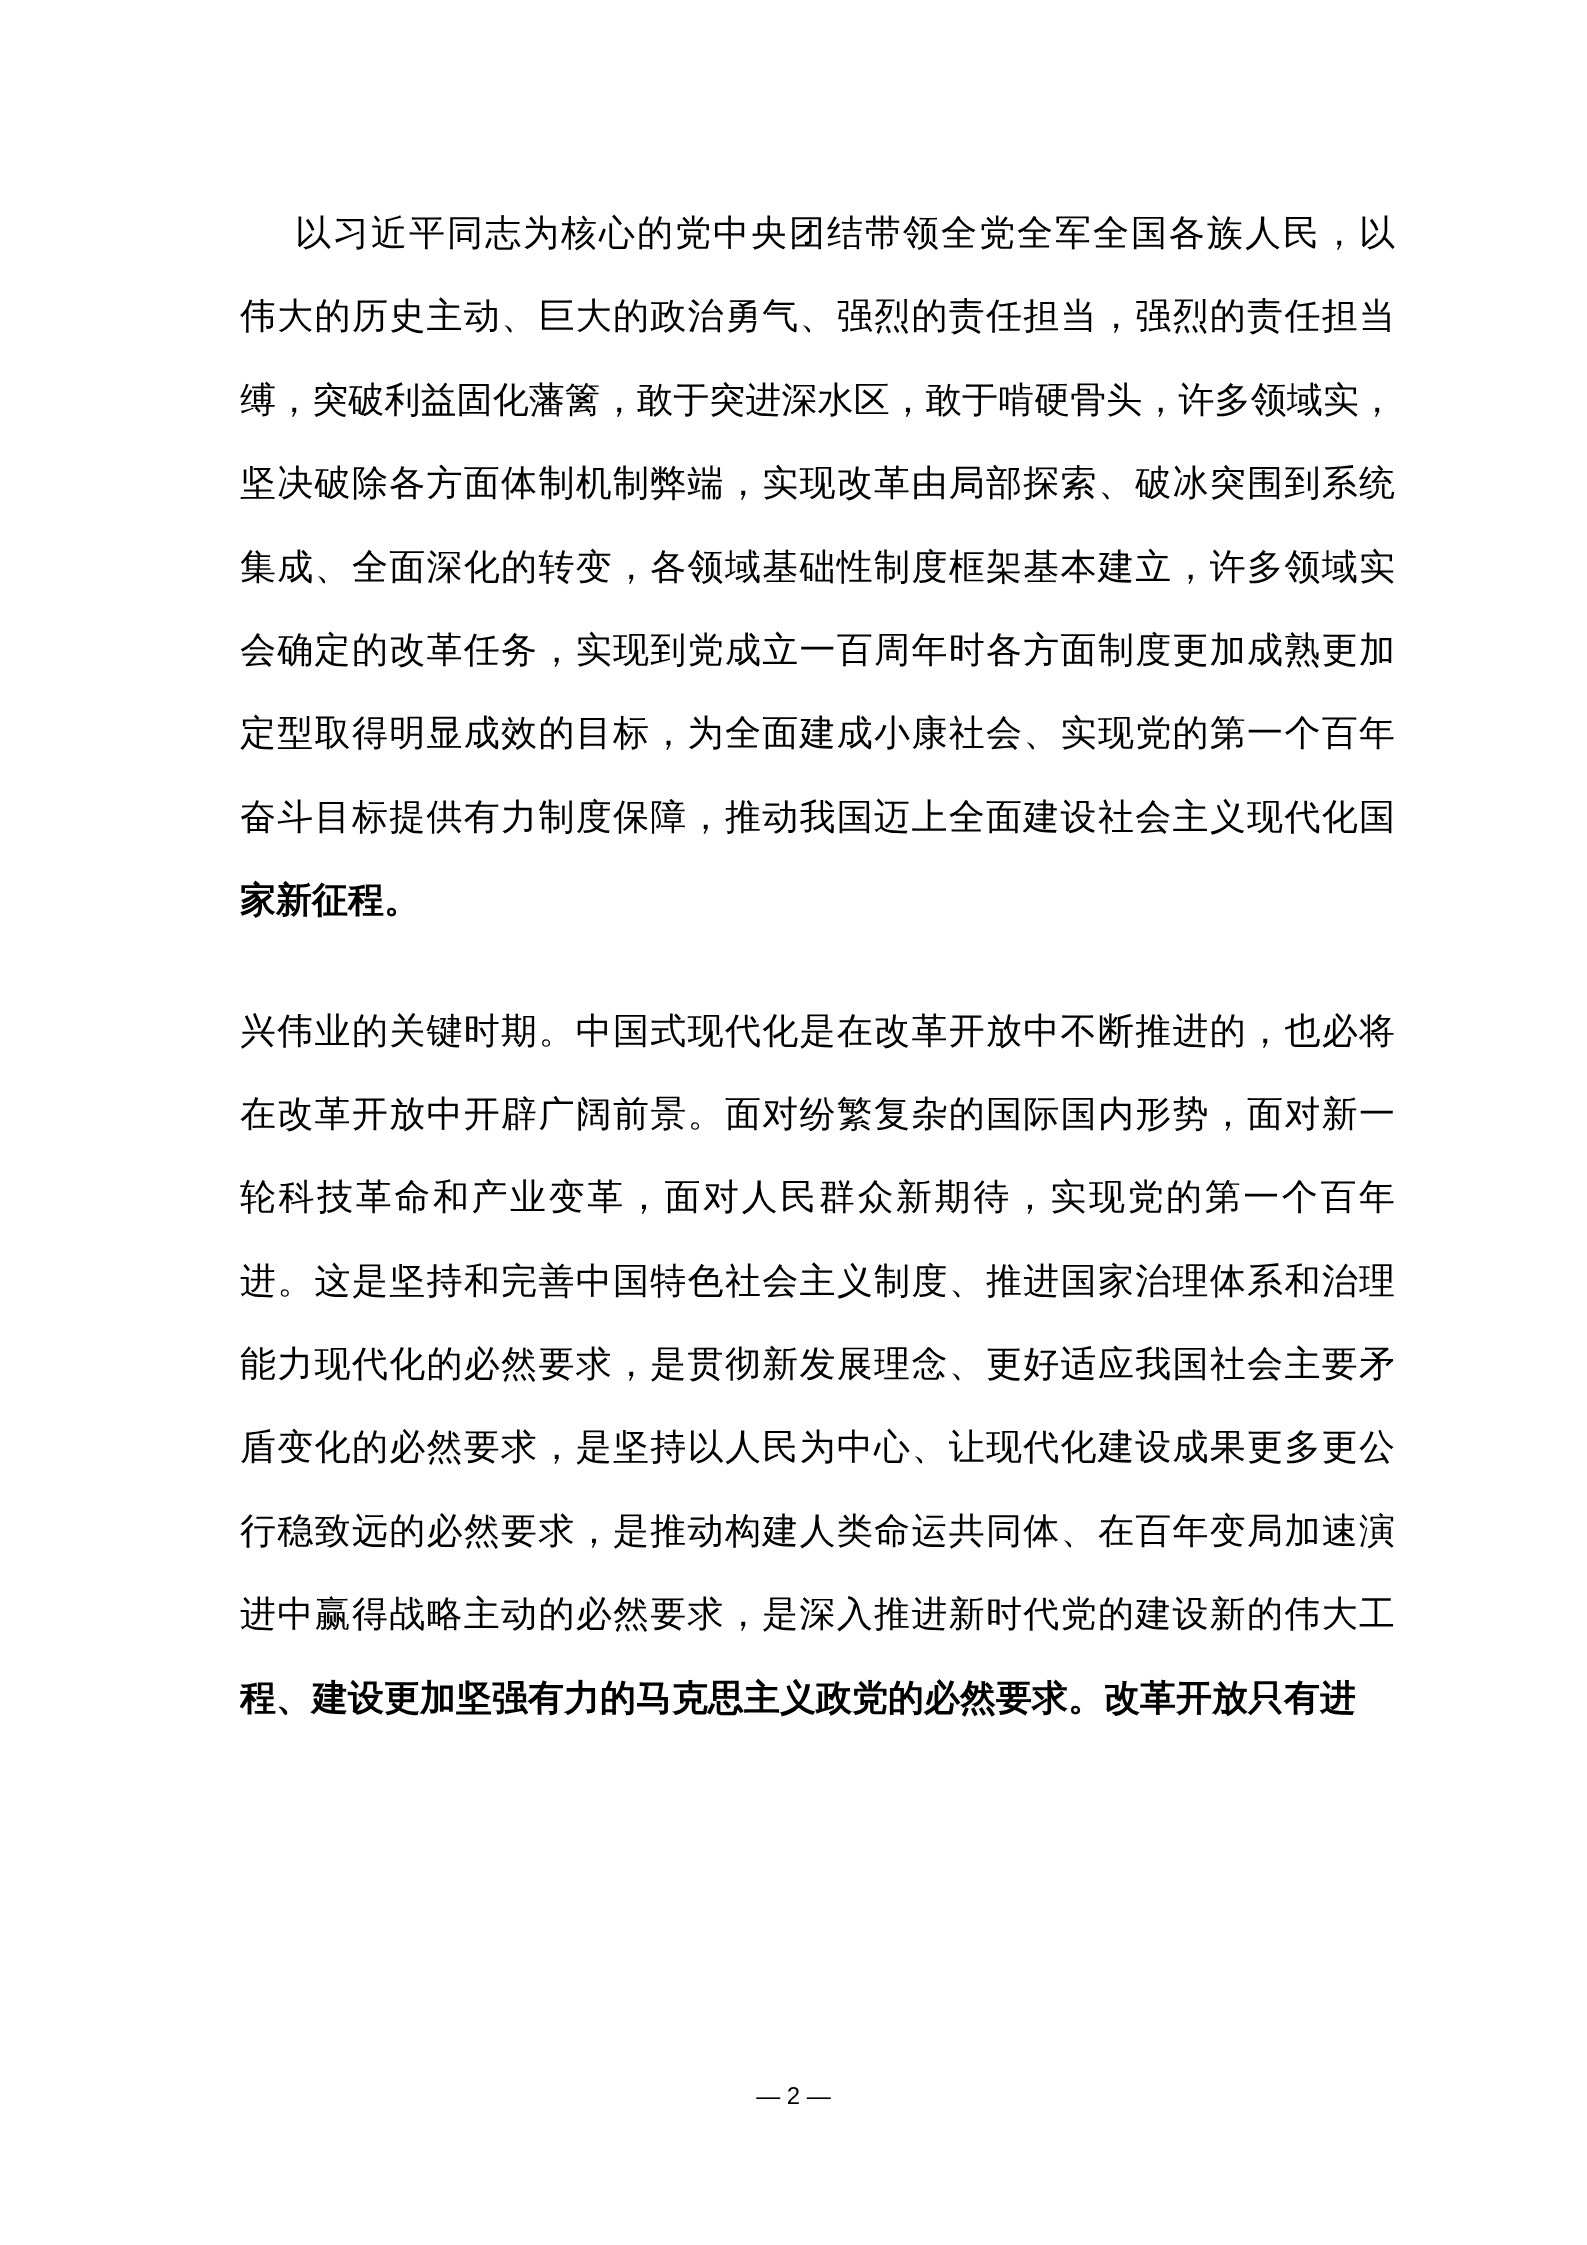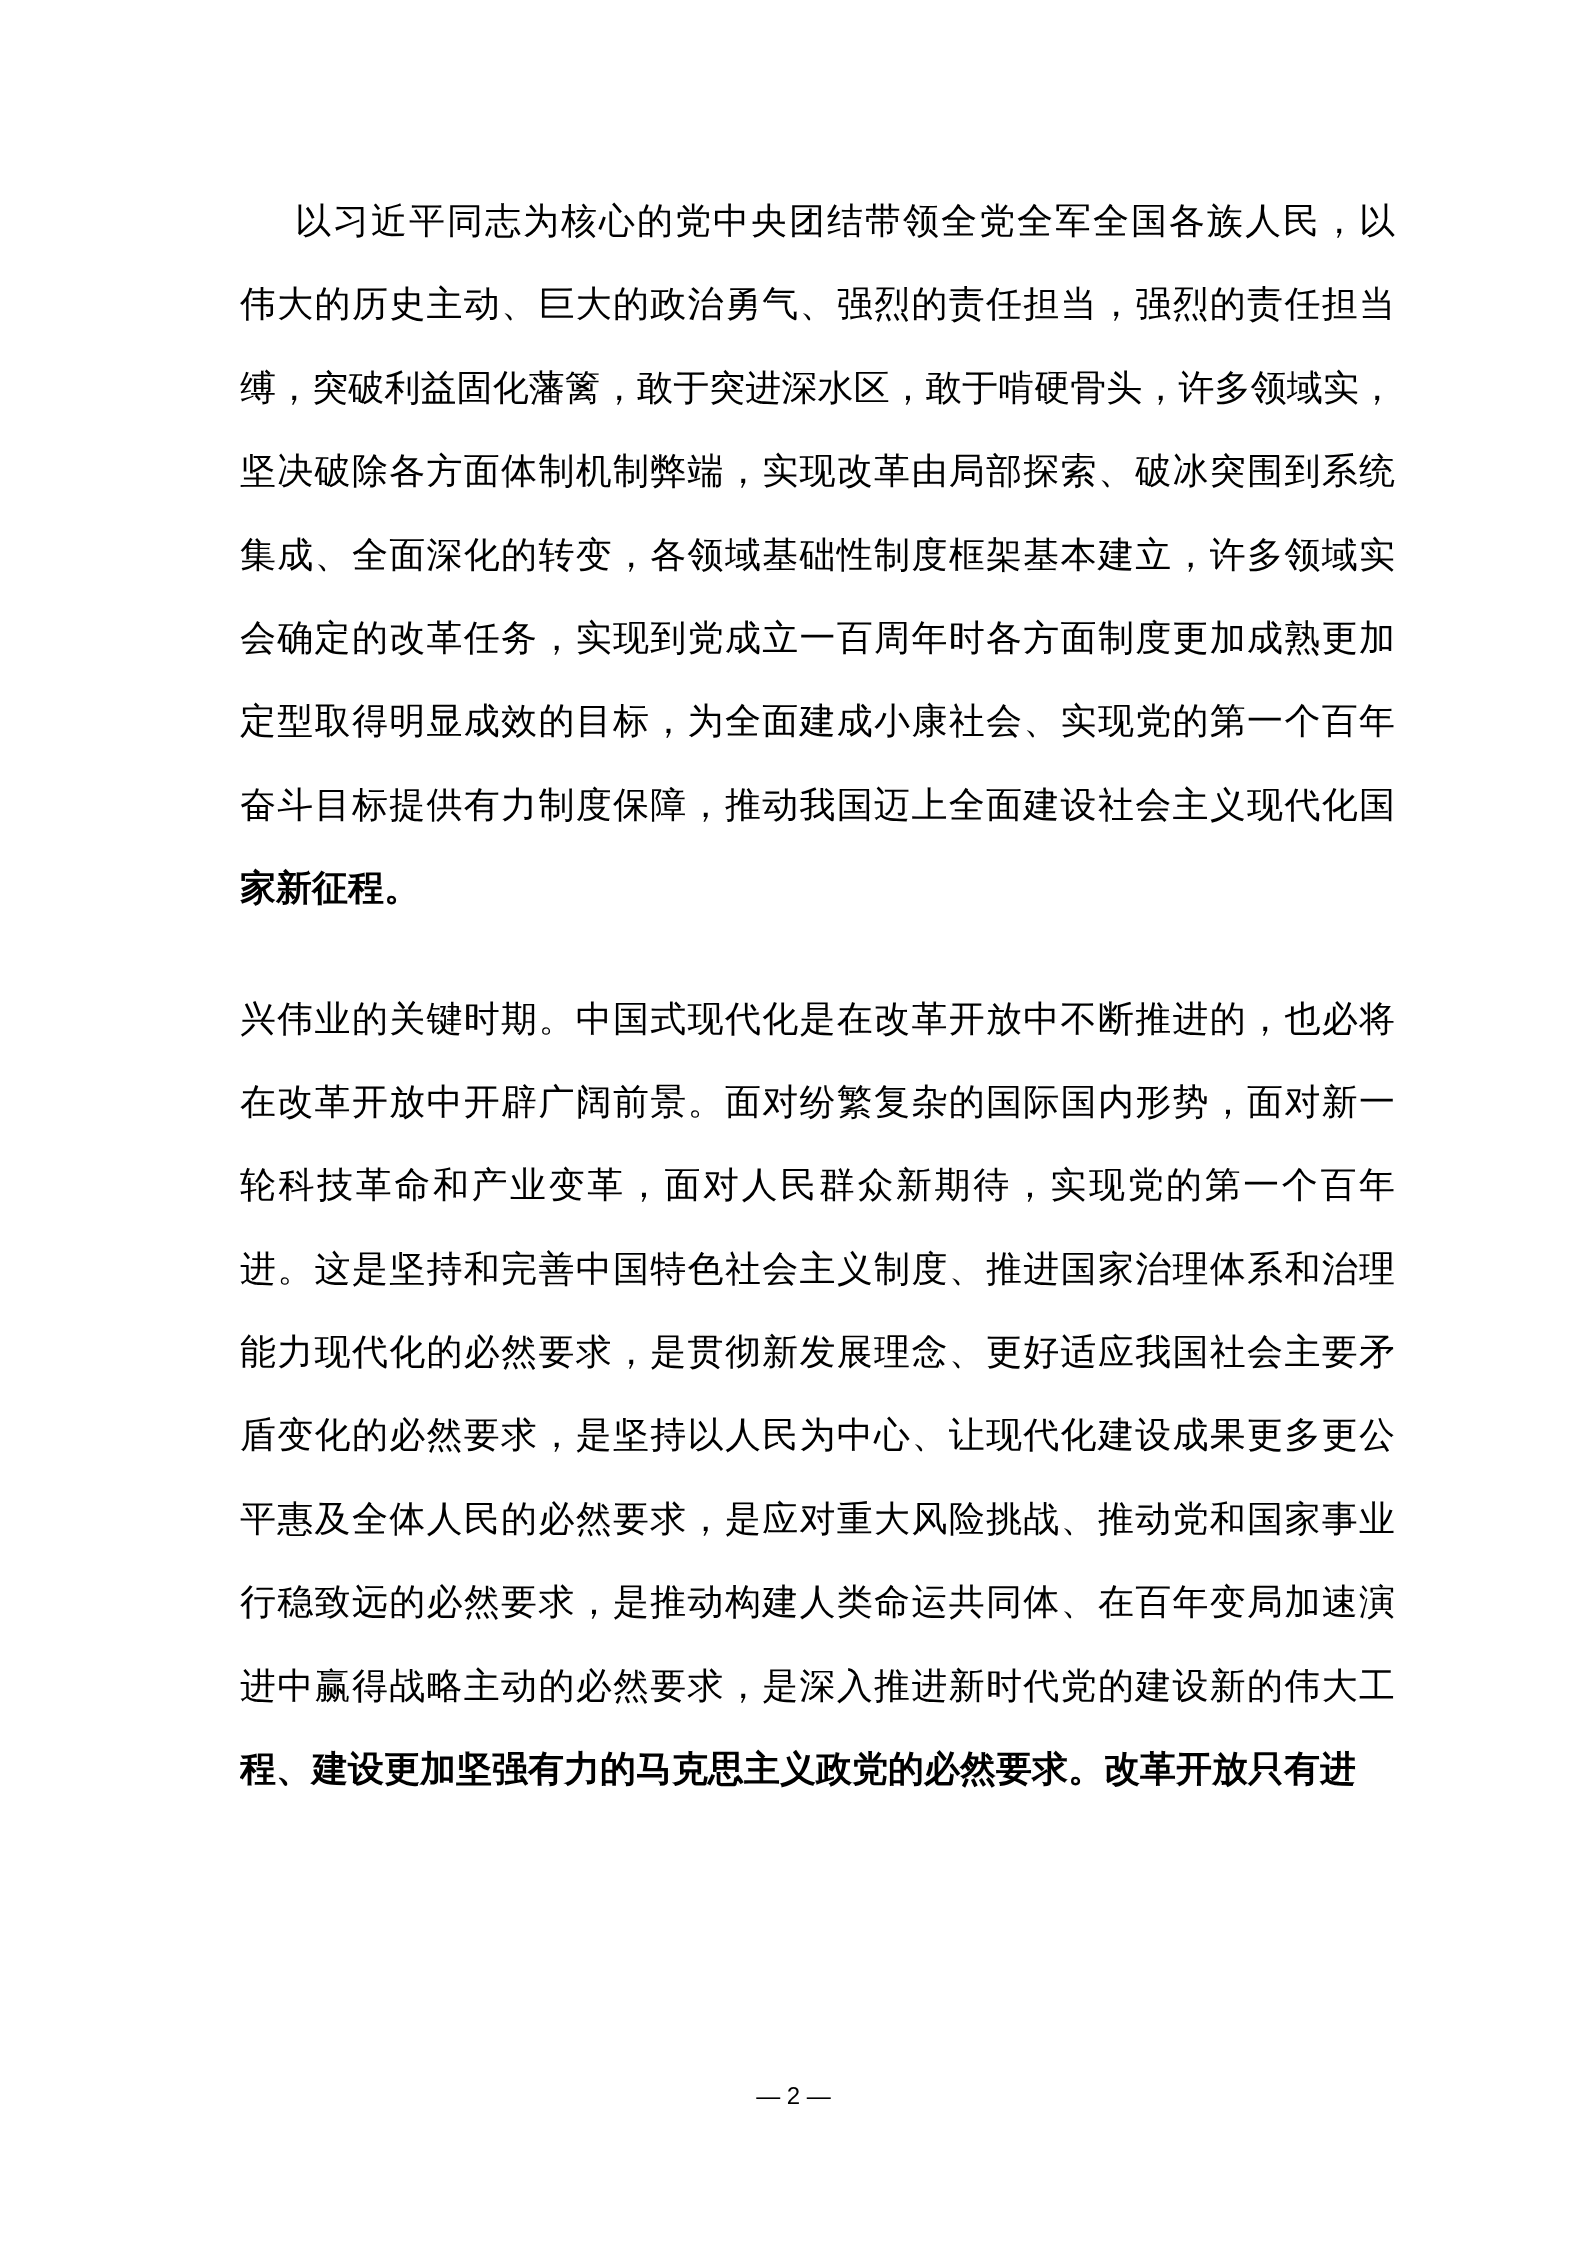--- a/index.html
+++ b/index.html
@@ -12,21 +12,21 @@
     width: 1587px;
     height: 2245px;
     background: #ffffff;
     color: #000000;
     font-family: "Liberation Sans", sans-serif;
     overflow: hidden;
   }
   .content {
     position: absolute;
     left: 240px;
-    top: 179px;
+    top: 191px;
     width: 1155px;
   }
   .paragraph + .paragraph {
     margin-top: 47px;
   }
   .line {
     font-size: 36px;
     line-height: 83.4px;
     height: 83.4px;
     text-align: justify;
@@ -67,20 +67,19 @@
         <div class="line">奋斗目标提供有力制度保障，推动我国迈上全面建设社会主义现代化国</div>
         <div class="line last">家新征程。</div>
       </div>
       <div class="paragraph">
         <div class="line">兴伟业的关键时期。中国式现代化是在改革开放中不断推进的，也必将</div>
         <div class="line">在改革开放中开辟广阔前景。面对纷繁复杂的国际国内形势，面对新一</div>
         <div class="line">轮科技革命和产业变革，面对人民群众新期待，实现党的第一个百年</div>
         <div class="line">进。这是坚持和完善中国特色社会主义制度、推进国家治理体系和治理</div>
         <div class="line">能力现代化的必然要求，是贯彻新发展理念、更好适应我国社会主要矛</div>
         <div class="line">盾变化的必然要求，是坚持以人民为中心、让现代化建设成果更多更公</div>
-        <div class="line">平惠及全体人民的必然要求，是应对重大风险挑战、推动党和国家事业</div>
         <div class="line">行稳致远的必然要求，是推动构建人类命运共同体、在百年变局加速演</div>
         <div class="line">进中赢得战略主动的必然要求，是深入推进新时代党的建设新的伟大工</div>
         <div class="line last">程、建设更加坚强有力的马克思主义政党的必然要求。改革开放只有进</div>
       </div>
     </div>
   <div class="page-number">— 2 —</div>
 </div>
 
 </body></html>

